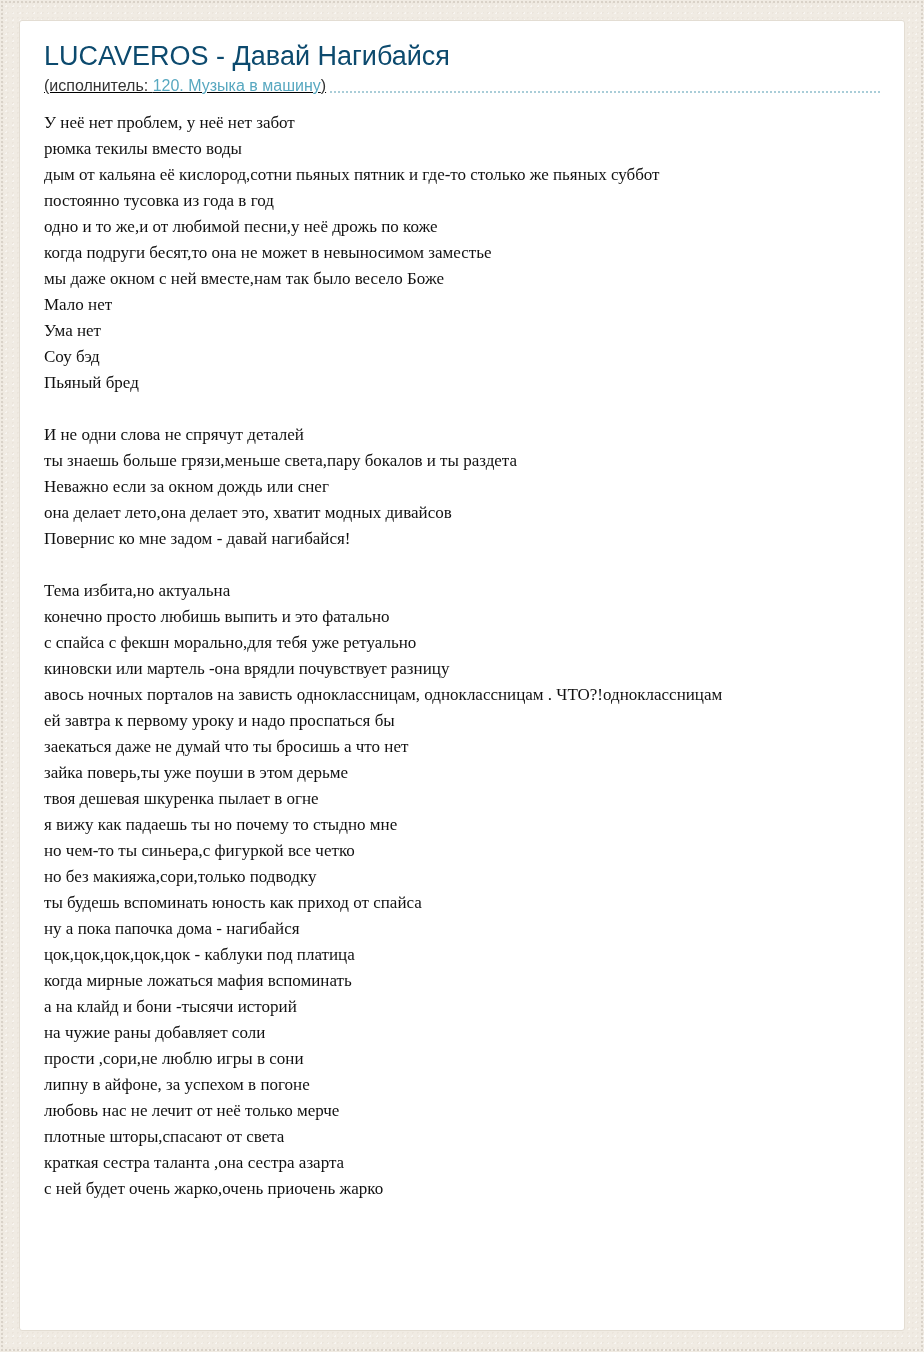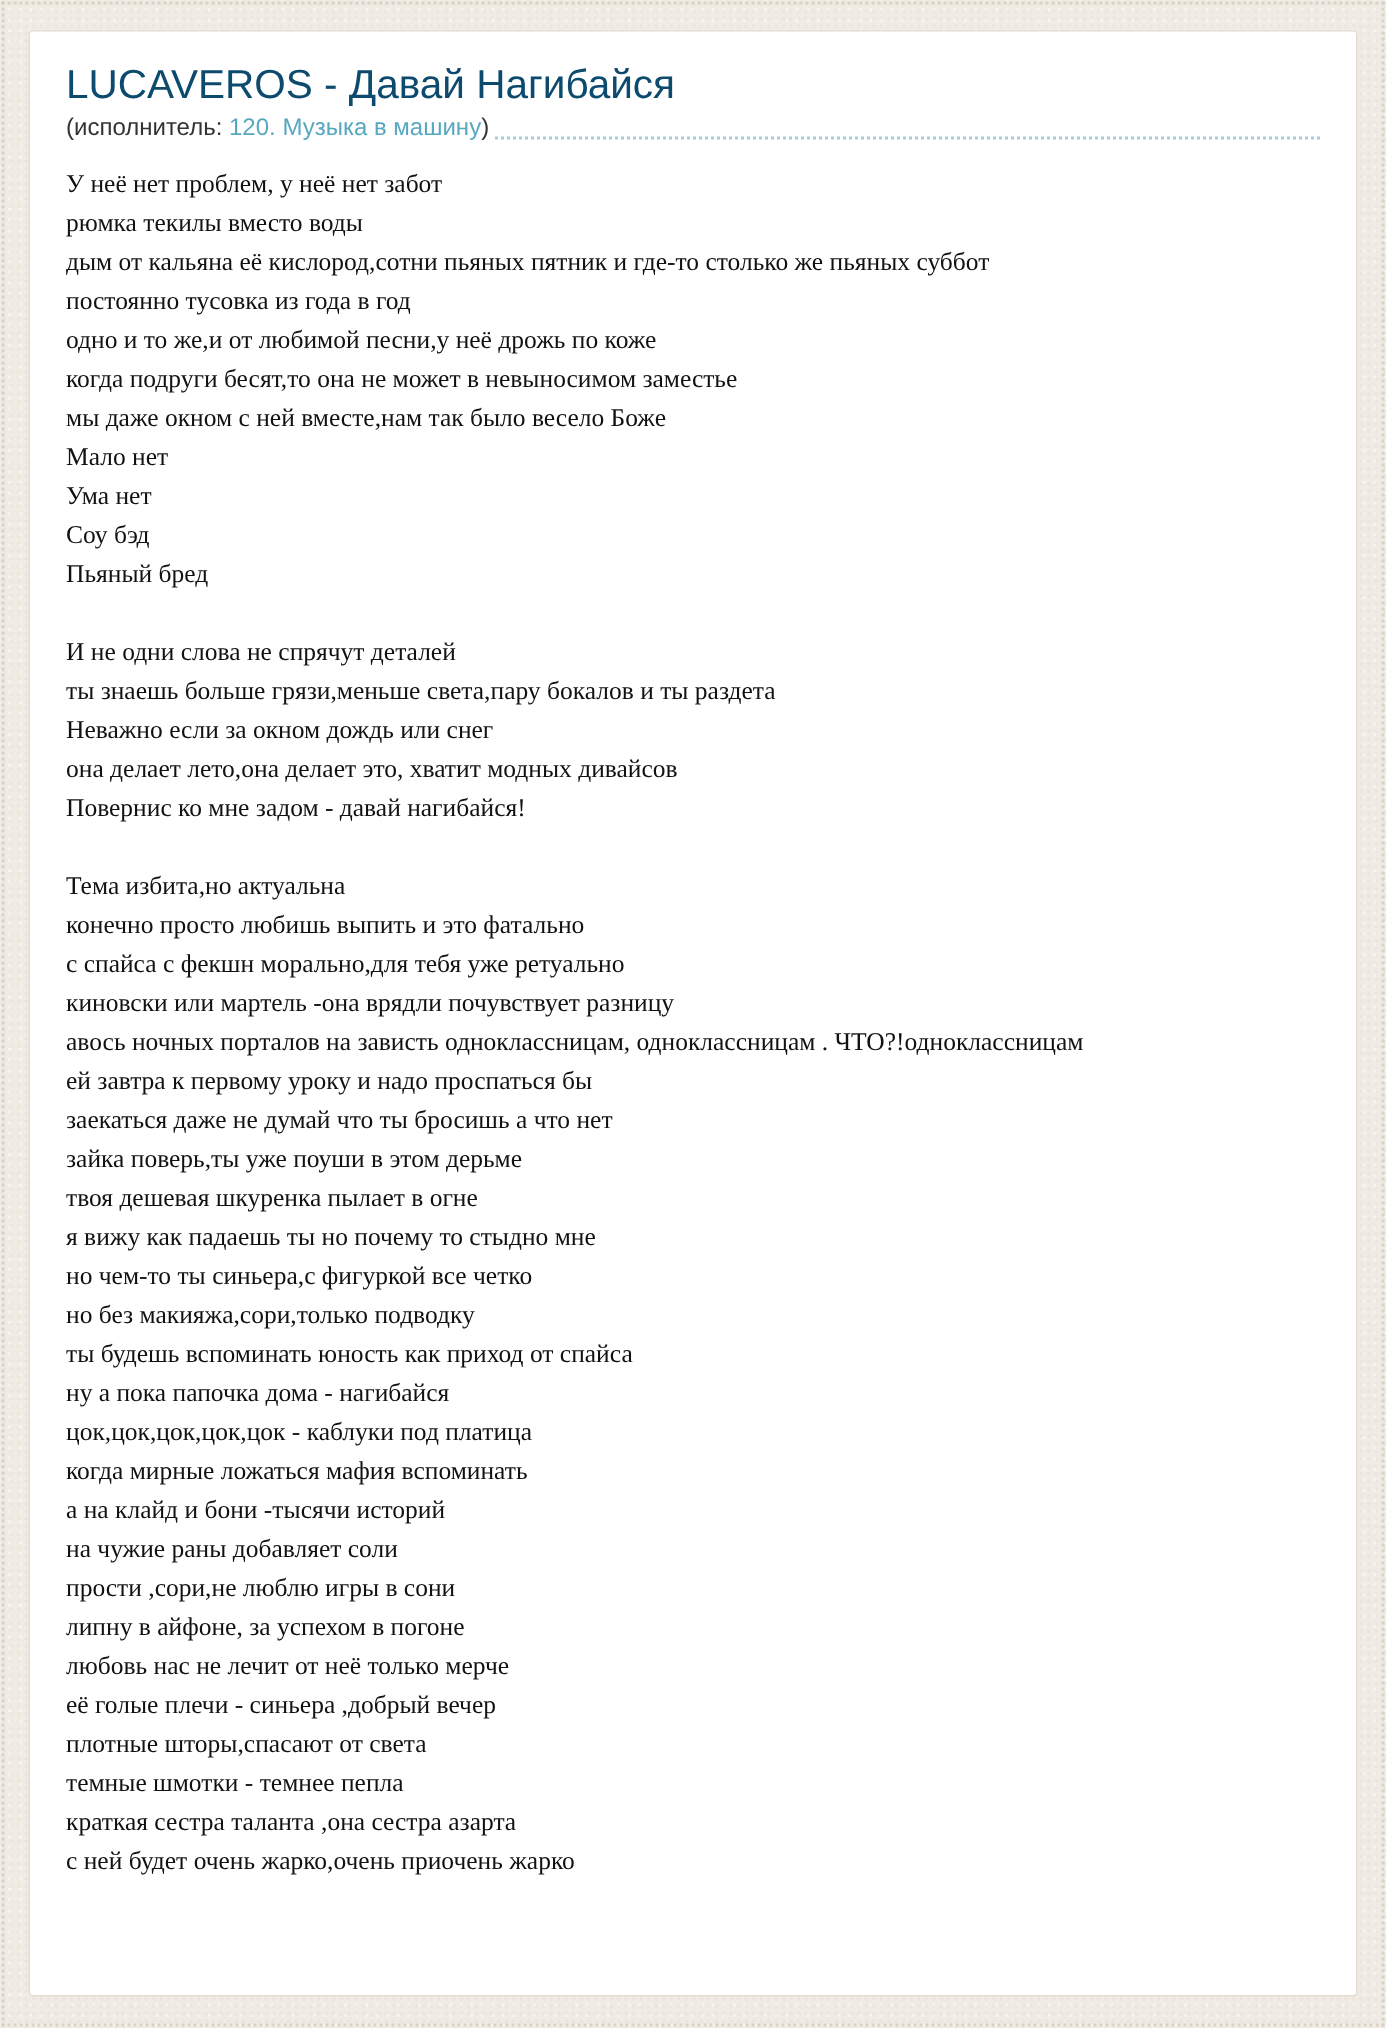--- a/index.html
+++ b/index.html
@@ -37,20 +37,21 @@
     line-height: 34px;
     font-weight: 400;
     color: #0c4a6e;
     white-space: nowrap;
   }
   .subtitle-row {
     display: flex;
     align-items: flex-end;
     margin-top: 2px;
     height: 22px;
+    text-decoration: underline;
   }
   .subtitle {
     font-size: 16px;
     line-height: 22px;
     color: #333333;
     white-space: pre;
     flex: 0 0 auto;
   }
   .artist-link {
     color: #58a8c0;
@@ -117,19 +118,17 @@
       <div class="lyric-line">но без макияжа,сори,только подводку</div>
       <div class="lyric-line">ты будешь вспоминать юность как приход от спайса</div>
       <div class="lyric-line">ну а пока папочка дома - нагибайся</div>
       <div class="lyric-line">цок,цок,цок,цок,цок - каблуки под платица</div>
       <div class="lyric-line">когда мирные ложаться мафия вспоминать</div>
       <div class="lyric-line">а на клайд и бони -тысячи историй</div>
       <div class="lyric-line">на чужие раны добавляет соли</div>
       <div class="lyric-line">прости ,сори,не люблю игры в сони</div>
       <div class="lyric-line">липну в айфоне, за успехом в погоне</div>
       <div class="lyric-line">любовь нас не лечит от неё только мерче</div>
-      <div class="lyric-line">её голые плечи - синьера ,добрый вечер</div>
       <div class="lyric-line">плотные шторы,спасают от света</div>
-      <div class="lyric-line">темные шмотки - темнее пепла</div>
       <div class="lyric-line">краткая сестра таланта ,она сестра азарта</div>
       <div class="lyric-line">с ней будет очень жарко,очень приочень жарко</div>
     </div>
 </div>
 
 </body></html>

